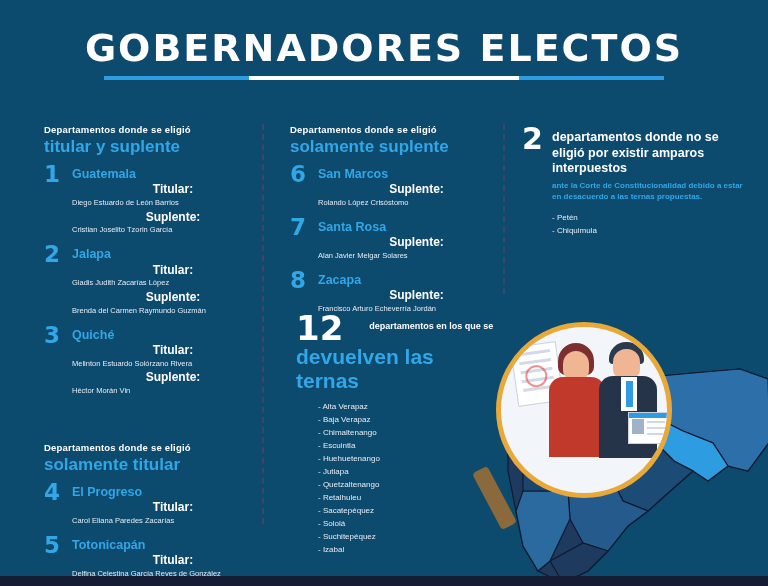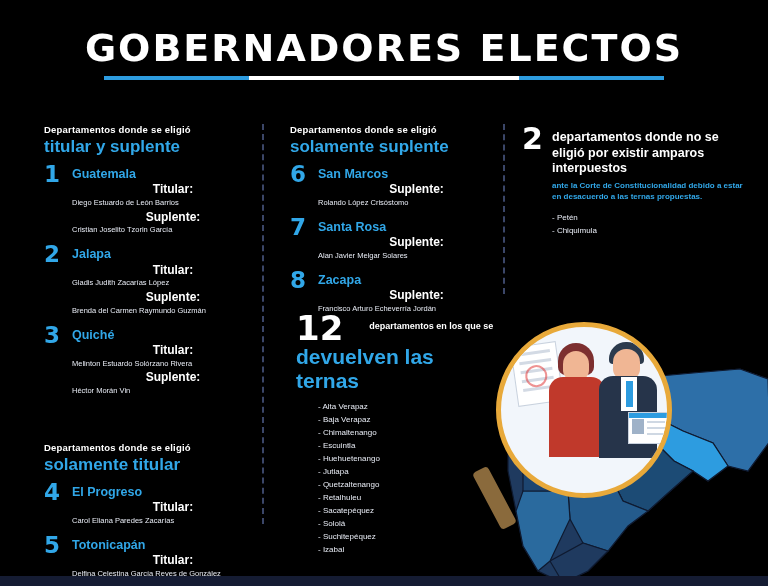--- a/index.html
+++ b/index.html
@@ -5,21 +5,21 @@
   * { box-sizing: border-box; margin: 0; padding: 0; }
   html, body {
     width: 768px; height: 586px;
     background: #1b2340;
     font-family: "Liberation Sans", sans-serif;
     overflow: hidden;
   }
   #page {
     position: relative;
     width: 768px; height: 586px;
-    background: #000000;
+    background: #0c4a6e;
     overflow: hidden;
   }
 
   
   .title {
     position: absolute;
     top: 26px; left: 0; width: 768px;
     text-align: center;
     color: #ffffff;
     font-size: 38px;

